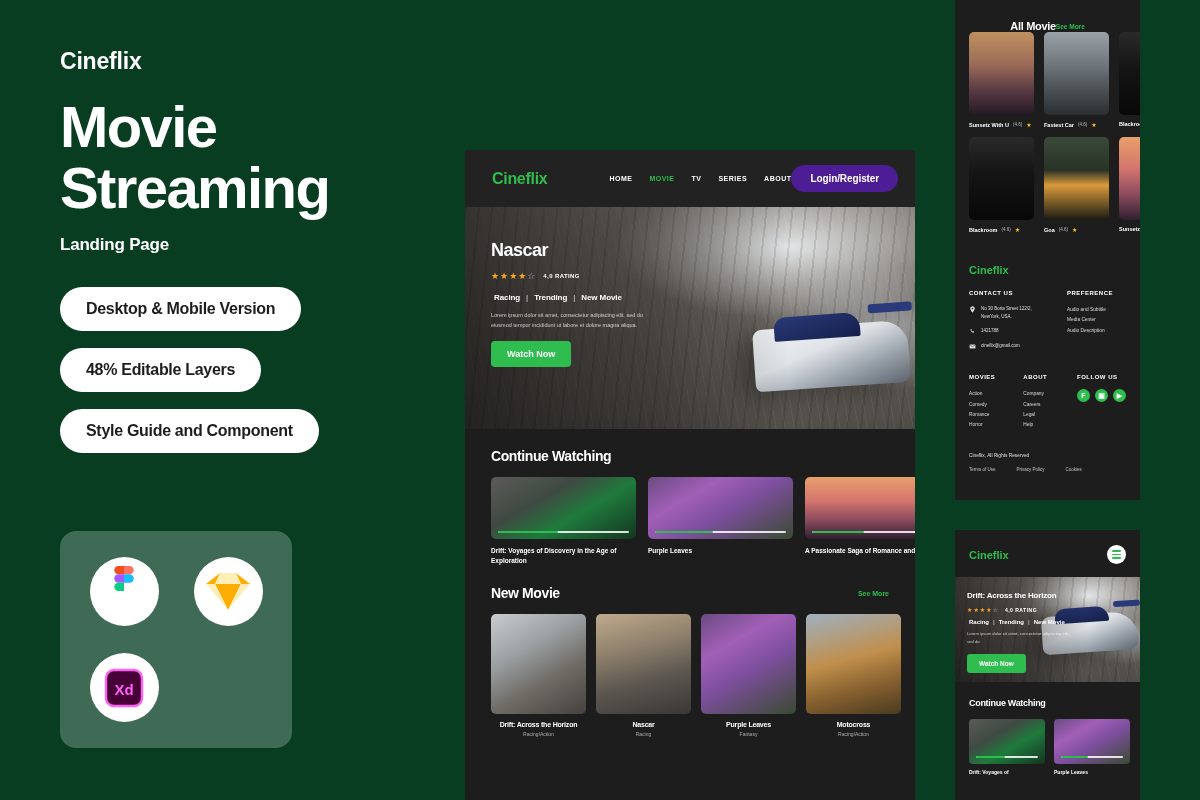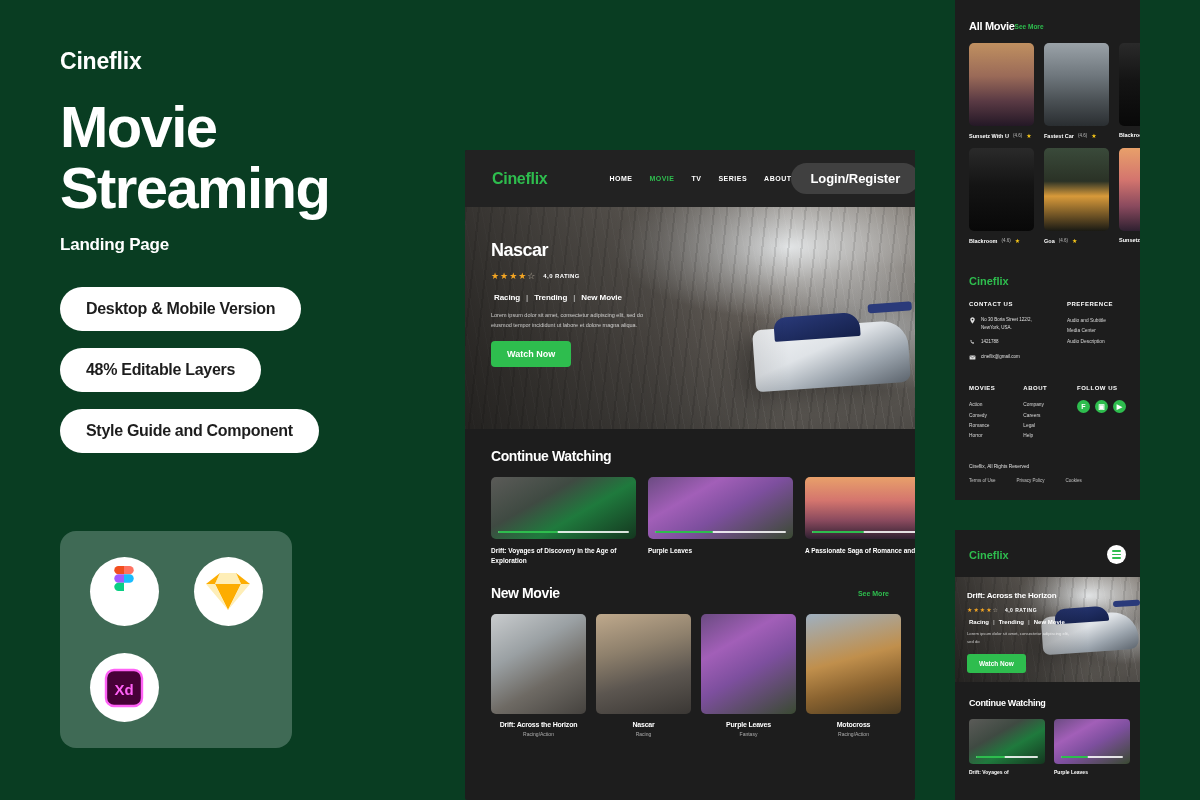--- a/index.html
+++ b/index.html
@@ -40,21 +40,21 @@
   .desk {
     position:absolute; left:465px; top:150px; width:450px; height:650px;
     background:#1d1d1d; overflow:hidden; border-radius:2px;
   }
   .desk-nav { height:57px; display:flex; align-items:center; padding:0 27px; background:#222222; }
   .desk-logo { color:#2ebd4e; font-size:16px; font-weight:800; letter-spacing:-0.3px; }
   .desk-menu { display:flex; gap:17px; margin-left:62px; }
   .desk-menu a { font-size:7px; font-weight:800; letter-spacing:0.5px; color:#ffffff; text-decoration:none; }
   .desk-menu a.active { color:#2ebd4e; }
   .login-btn {
-    margin-left:auto; background:#404040; color:#ffffff; font-size:13px; font-weight:800;
+    margin-left:auto; background:#4c1d95; color:#ffffff; font-size:10px; font-weight:800;
     padding:8px 19px; border-radius:16px; border:none; letter-spacing:-0.1px; cursor:pointer;
   }
 
   .hero { position:relative; height:222px; overflow:hidden; }
   .hero-bg {
     position:absolute; inset:0;
     background:
       radial-gradient(ellipse 60% 50% at 72% 18%, rgba(235,238,240,.92), rgba(235,238,240,0) 65%),
       radial-gradient(ellipse 40% 40% at 92% 55%, rgba(210,216,220,.55), rgba(210,216,220,0) 70%),
       linear-gradient(172deg,#8c857d 0%,#79736c 30%,#6a645e 55%,#5c5853 80%,#4e4b47 100%);
@@ -129,21 +129,21 @@
   .right-top {
     position:absolute; left:955px; top:-240px; width:185px; height:740px;
     background:#1d1d1d; overflow:hidden;
   }
   .right-bottom {
     position:absolute; left:955px; top:530px; width:185px; height:270px;
     background:#1d1d1d; overflow:hidden;
   }
 
   .rt-pad { padding:12px 14px 0 14px; }
-  .rt-head { display:flex; justify-content:flex-start; align-items:center; margin-bottom:11px; }
+  .rt-head { display:flex; justify-content:center; align-items:center; }
   .rt-title { font-size:11px; font-weight:800; letter-spacing:-0.3px; }
   .rt-see { font-size:6.5px; font-weight:700; color:#2ebd4e; text-decoration:none; }
   .rt-grid { display:flex; gap:10px; margin-bottom:9px; }
   .rt-card { width:65px; flex:0 0 65px; }
   .rt-thumb { height:83px; border-radius:5px; }
   .rt-meta { display:flex; align-items:center; gap:4px; margin-top:6px; }
   .rt-name { font-size:5.5px; font-weight:700; white-space:nowrap; }
   .rt-rate { font-size:4.5px; opacity:.65; }
   .rt-star { font-size:6px; color:#f5c518; }
 

